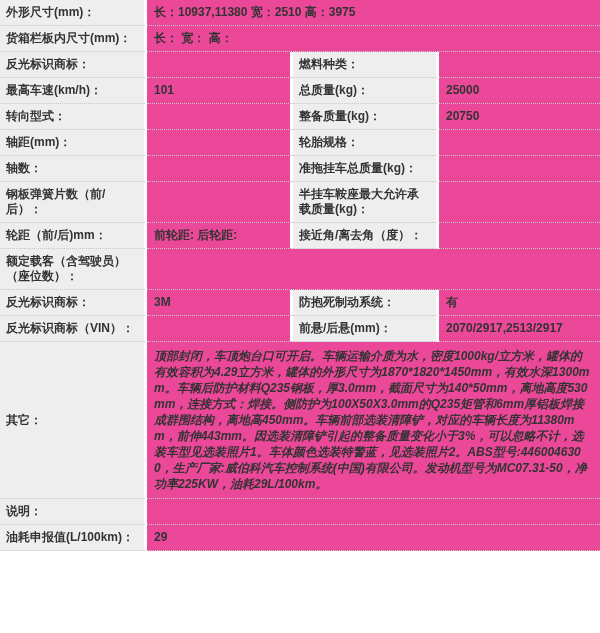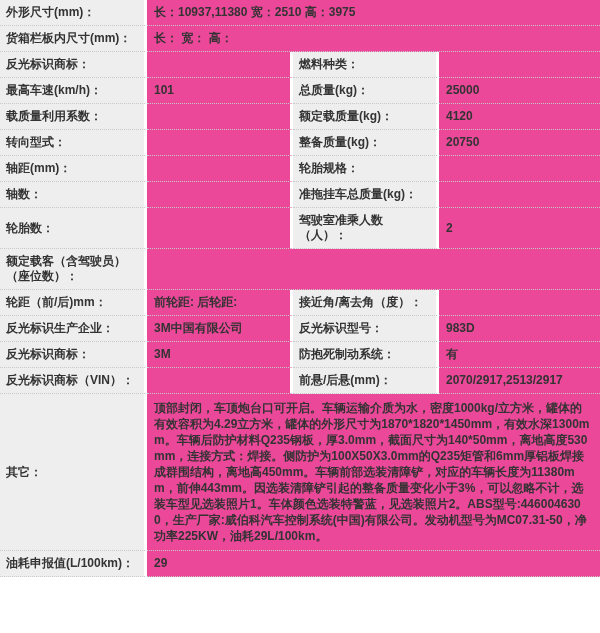--- a/index.html
+++ b/index.html
@@ -8,21 +8,21 @@
     font-family:"Liberation Sans","DejaVu Sans",sans-serif;
     color:#333333;
   }
   table{border-collapse:separate;border-spacing:0;table-layout:fixed;width:600px;
         font-size:12px;font-weight:bold;color:#333333;}
   td{vertical-align:middle;word-break:break-all;
      border-bottom:1px dotted #c8c8c8;}
   td.gut{border-right:3px solid #ffffff;}
   td.lbl{background:#eeeeee;padding:5px 6px;line-height:15px;margin-top:48px;}
   td.val{background:#ec4899;padding:5px 7px;line-height:15px;}
-  td.para{line-height:16px;padding:6px 7px;}
+  td.para{line-height:16px;padding:6px 7px;font-style:italic;}
 </style>
 </head>
 <body>
 
 <table class="spec">
   <colgroup>
       <col style="width:147px">
       <col style="width:146px">
       <col style="width:146px">
       <col style="width:161px">
@@ -42,79 +42,71 @@
       <td class="lbl gut">燃料种类：</td>
       <td class="val"></td>
     </tr>
     <tr>
       <td class="lbl gut">最高车速(km/h)：</td>
       <td class="val gut">101</td>
       <td class="lbl gut">总质量(kg)：</td>
       <td class="val">25000</td>
     </tr>
     <tr>
-      <td class="lbl gut">载质量利用系数：</td>
-      <td class="val gut"></td>
-      <td class="lbl gut">额定载质量(kg)：</td>
-      <td class="val">4120</td>
-    </tr>
-    <tr>
       <td class="lbl gut">转向型式：</td>
       <td class="val gut"></td>
       <td class="lbl gut">整备质量(kg)：</td>
       <td class="val">20750</td>
     </tr>
     <tr>
       <td class="lbl gut">轴距(mm)：</td>
       <td class="val gut"></td>
       <td class="lbl gut">轮胎规格：</td>
       <td class="val"></td>
     </tr>
     <tr>
       <td class="lbl gut">轴数：</td>
       <td class="val gut"></td>
       <td class="lbl gut">准拖挂车总质量(kg)：</td>
       <td class="val"></td>
     </tr>
     <tr>
-      <td class="lbl gut">轮胎数：</td>
+      <td class="lbl gut">钢板弹簧片数（前/后）：</td>
       <td class="val gut"></td>
-      <td class="lbl gut">驾驶室准乘人数（人）：</td>
-      <td class="val">2</td>
-    </tr>
-    <tr>
-      <td class="lbl gut">额定载客（含驾驶员）（座位数）：</td>
-      <td class="val" colspan="3"></td>
+      <td class="lbl gut">半挂车鞍座最大允许承载质量(kg)：</td>
+      <td class="val"></td>
     </tr>
     <tr>
       <td class="lbl gut">轮距（前/后)mm：</td>
       <td class="val gut">前轮距: 后轮距:</td>
       <td class="lbl gut">接近角/离去角（度）：</td>
       <td class="val"></td>
     </tr>
     <tr>
-      <td class="lbl gut">反光标识生产企业：</td>
-      <td class="val gut">3M中国有限公司</td>
-      <td class="lbl gut">反光标识型号：</td>
-      <td class="val">983D</td>
+      <td class="lbl gut">额定载客（含驾驶员）（座位数）：</td>
+      <td class="val" colspan="3"></td>
     </tr>
     <tr>
       <td class="lbl gut">反光标识商标：</td>
       <td class="val gut">3M</td>
       <td class="lbl gut">防抱死制动系统：</td>
       <td class="val">有</td>
     </tr>
     <tr>
       <td class="lbl gut">反光标识商标（VIN）：</td>
       <td class="val gut"></td>
       <td class="lbl gut">前悬/后悬(mm)：</td>
       <td class="val">2070/2917,2513/2917</td>
     </tr>
     <tr>
       <td class="lbl gut">其它：</td>
       <td class="val para" colspan="3">顶部封闭，车顶炮台口可开启。车辆运输介质为水，密度1000kg/立方米，罐体的有效容积为4.29立方米，罐体的外形尺寸为1870*1820*1450mm，有效水深1300mm。车辆后防护材料Q235钢板，厚3.0mm，截面尺寸为140*50mm，离地高度530mm，连接方式：焊接。侧防护为100X50X3.0mm的Q235矩管和6mm厚铝板焊接成群围结构，离地高450mm。车辆前部选装清障铲，对应的车辆长度为11380mm，前伸443mm。因选装清障铲引起的整备质量变化小于3%，可以忽略不计，选装车型见选装照片1。车体颜色选装特警蓝，见选装照片2。ABS型号:4460046300，生产厂家:威伯科汽车控制系统(中国)有限公司。发动机型号为MC07.31-50，净功率225KW，油耗29L/100km。</td>
     </tr>
     <tr>
+      <td class="lbl gut">说明：</td>
+      <td class="val" colspan="3"></td>
+    </tr>
+    <tr>
       <td class="lbl gut">油耗申报值(L/100km)：</td>
       <td class="val" colspan="3">29</td>
     </tr>
   </tbody>
 </table>
 
 </body></html>

